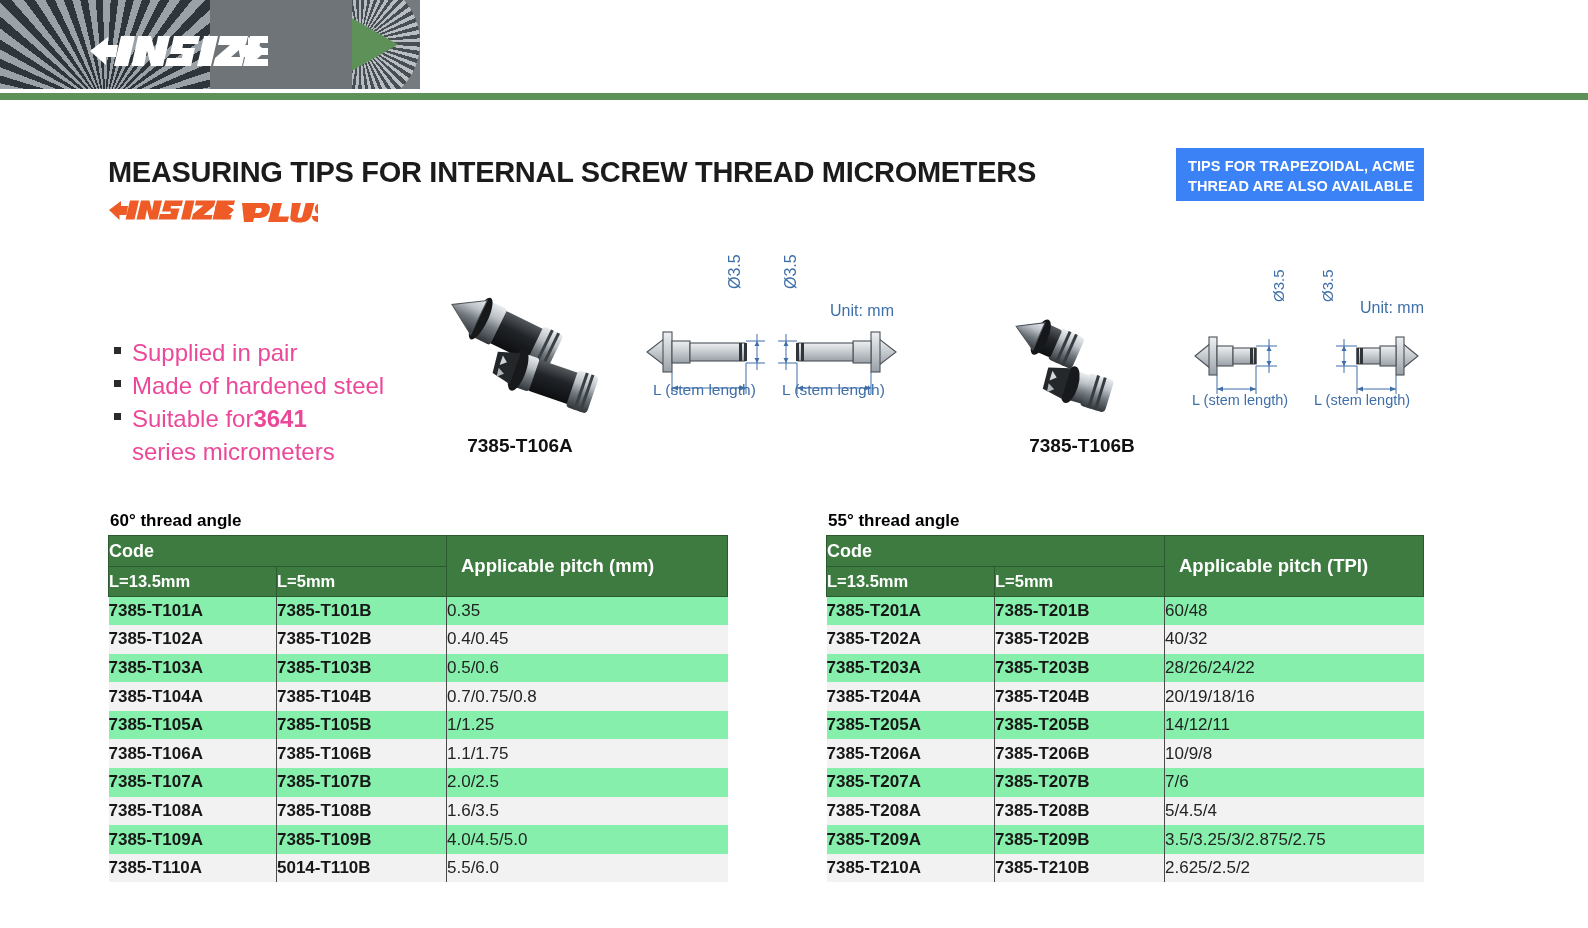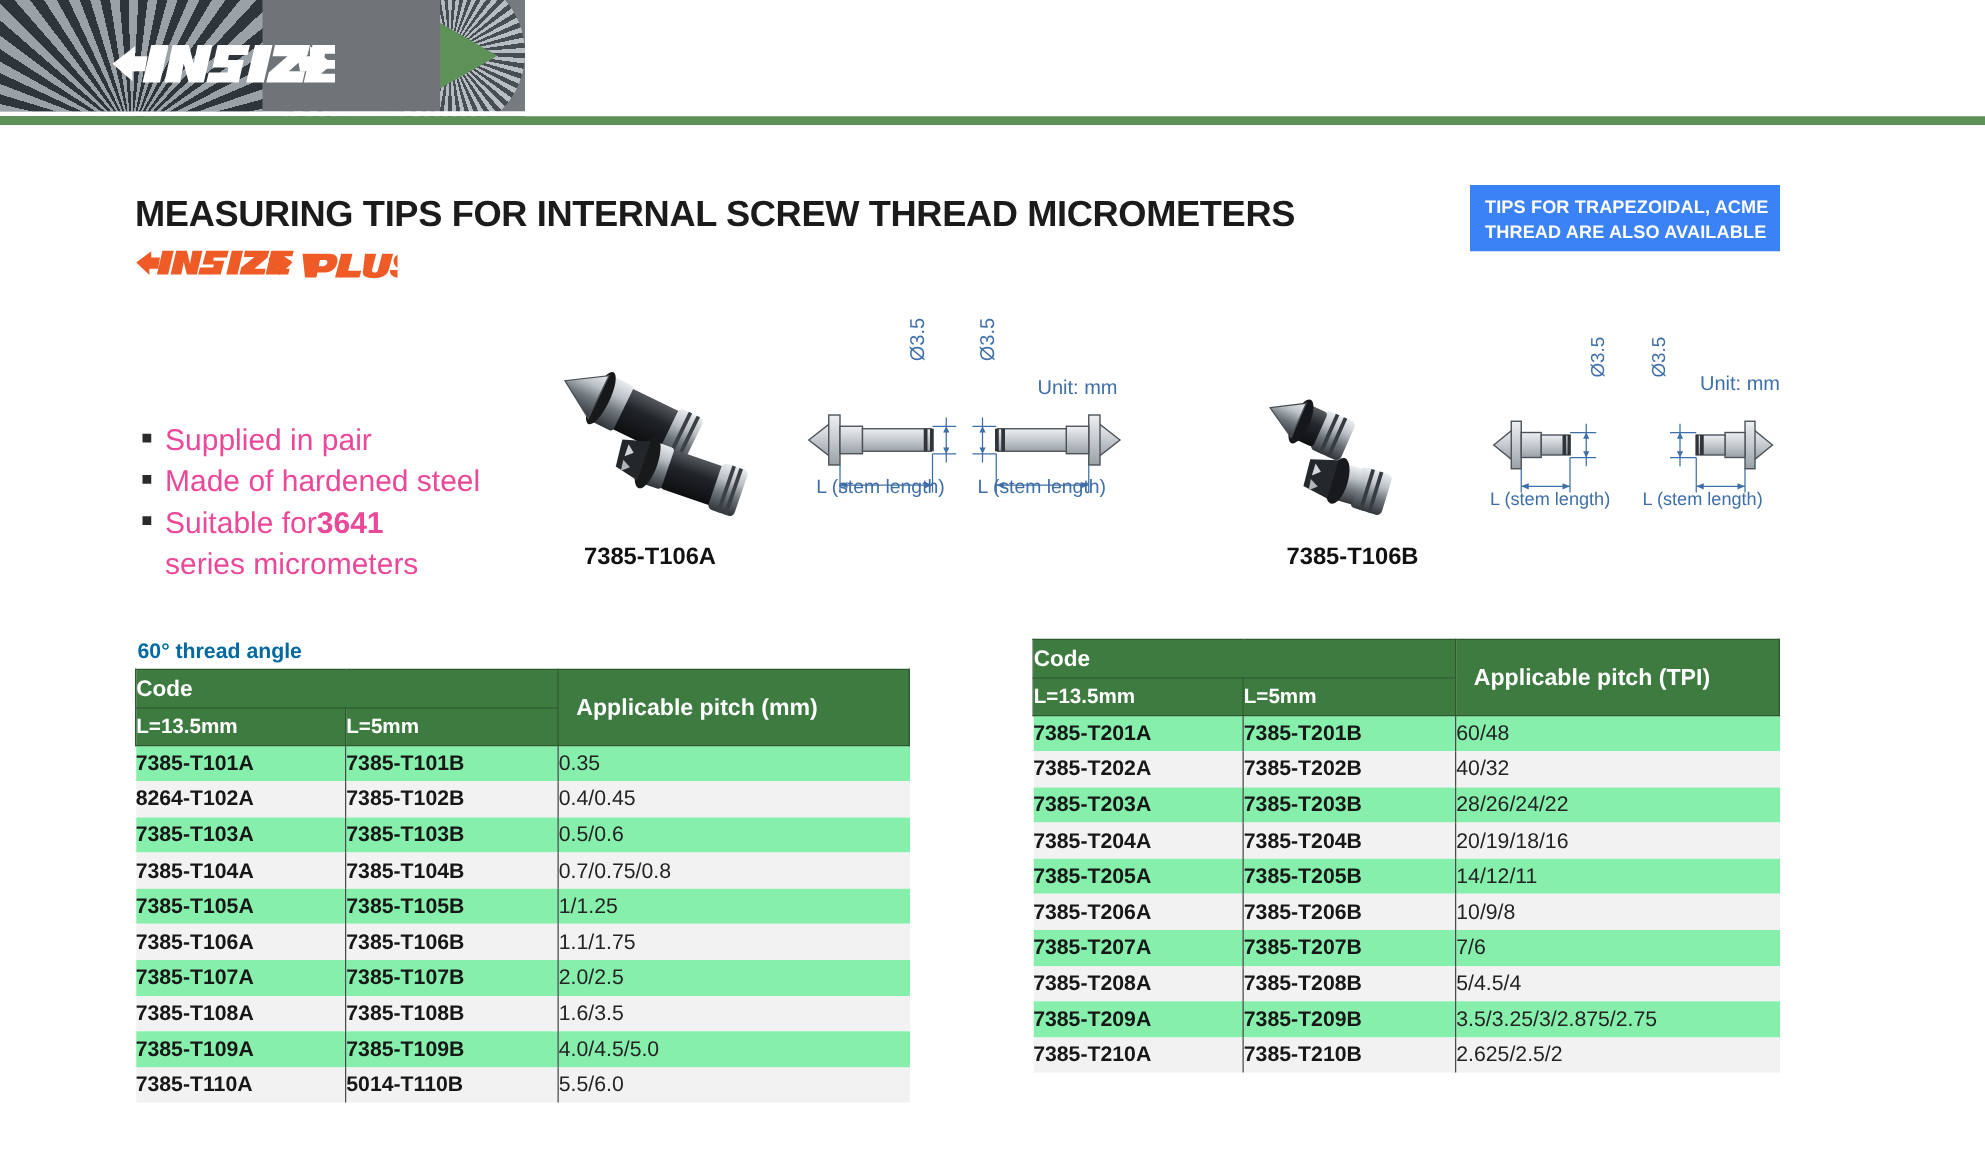--- a/index.html
+++ b/index.html
@@ -119,21 +119,21 @@
   .dwg { position:absolute; }
   .dwg svg { display:block; }
   .unit-label {
     position:absolute; color:#3f6fa8; font-size:16px;
     font-family:"Liberation Sans", sans-serif;
   }
 
   
   .tbl-wrap { position:absolute; }
   .tbl-title {
-    font-size:17px; font-weight:bold; color:#0369a1; margin:0 0 4px 2px;
+    font-size:17px; font-weight:bold; color:#000000; margin:0 0 4px 2px;
   }
   table.spec {
     border-collapse:collapse; table-layout:fixed;
   }
   table.spec th, table.spec td {
     padding:0; margin:0; text-align:left;
   }
   .hd {
     background:#3d7b41; color:#ffffff; font-weight:bold;
     text-align:center; font-size:18px;
@@ -470,21 +470,21 @@
         <th class="hd-sub">L=5mm</th>
       </tr>
     </thead>
     <tbody>
       <tr class="odd">
           <td class="code">7385-T101A</td>
           <td class="code">7385-T101B</td>
           <td class="pitch">0.35</td>
         </tr>
       <tr class="even">
-          <td class="code">8264-T102A</td>
+          <td class="code">7385-T102A</td>
           <td class="code">7385-T102B</td>
           <td class="pitch">0.4/0.45</td>
         </tr>
       <tr class="odd">
           <td class="code">7385-T103A</td>
           <td class="code">7385-T103B</td>
           <td class="pitch">0.5/0.6</td>
         </tr>
       <tr class="even">
           <td class="code">7385-T104A</td>
@@ -519,20 +519,21 @@
       <tr class="even">
           <td class="code">7385-T110A</td>
           <td class="code">5014-T110B</td>
           <td class="pitch">5.5/6.0</td>
         </tr>
     </tbody>
   </table>
 </div>
 
 <div class="tbl-wrap" style="left:826px; top:511px;">
+  <div class="tbl-title">55° thread angle</div>
   <table class="spec">
     <colgroup>
         <col style="width:168px">
         <col style="width:170px">
         <col style="width:259px">
       </colgroup>
     <thead>
       <tr>
         <th class="hd hd-code" colspan="2">Code</th>
         <th class="hd hd-tall" rowspan="2">Applicable pitch (TPI)</th>

